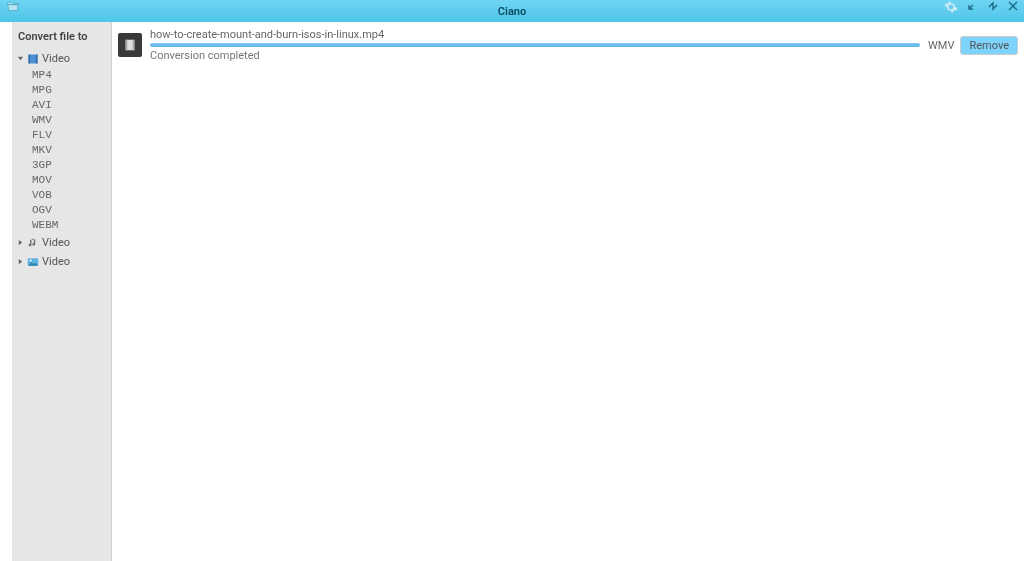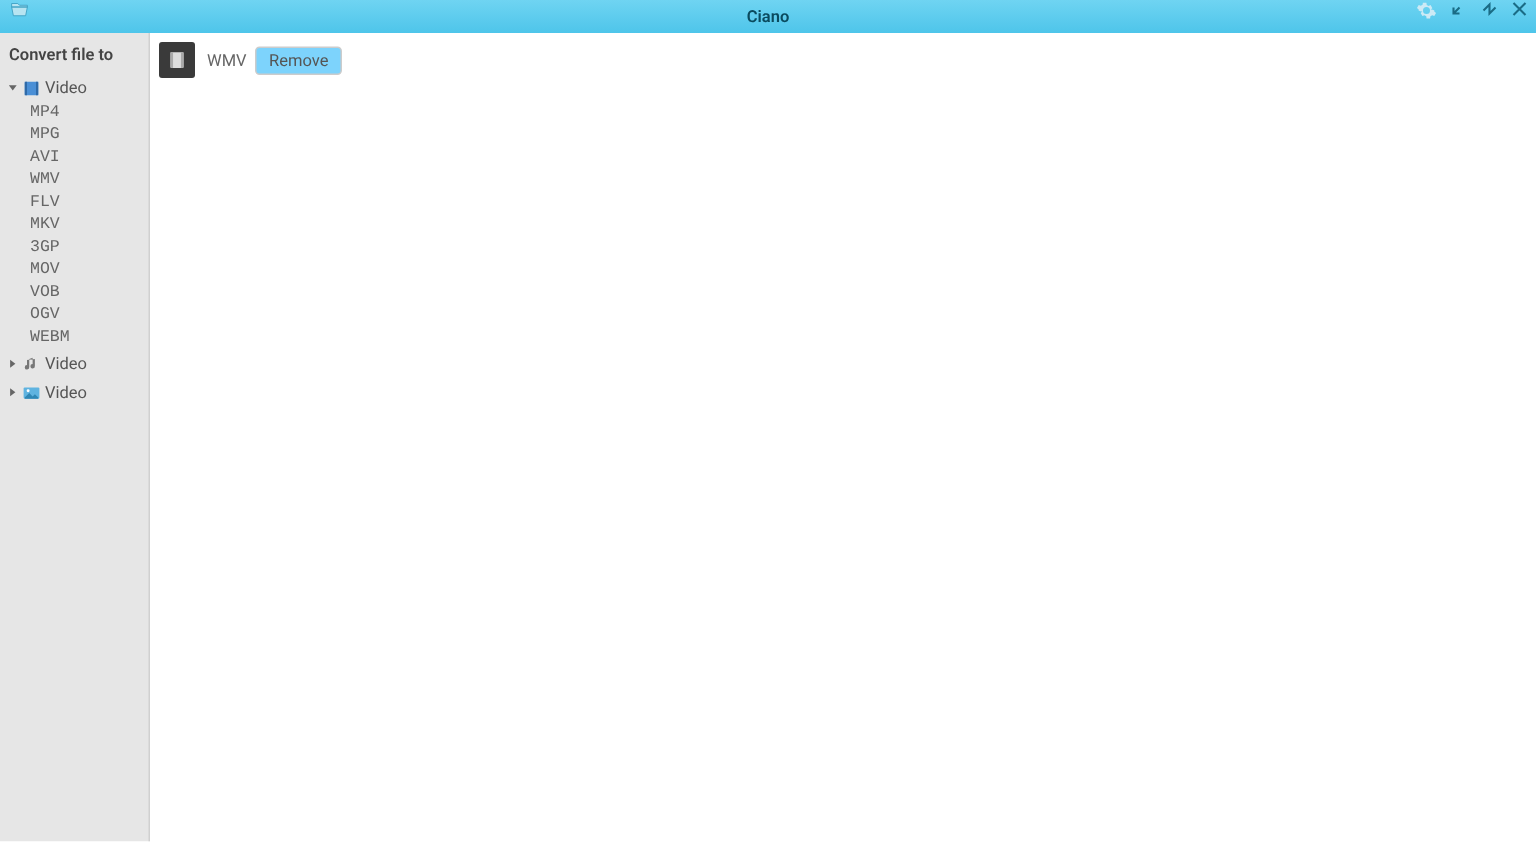--- a/index.html
+++ b/index.html
@@ -22,21 +22,21 @@
     position: absolute; left: 50%; top: 50%;
     transform: translate(-50%, -50%);
     font-weight: 600; color: #0a4a5e;
   }
   .titlebar-right { display: flex; align-items: center; gap: 10px; }
   .titlebar-icon { width: 14px; height: 14px; display:flex; align-items:center; justify-content:center; }
   .titlebar-icon svg { width:14px; height:14px; fill:#1a6b85; }
   .titlebar-right .win-ctl svg { width:10px; height:10px; fill:#1a6b85; stroke:#1a6b85; }
 
   
-  .app-body { display: flex; height: calc(100% - 22px); }
+  .app-body { display: flex; height: calc(100% - 22px); margin-left: 12px; }
 
   .sidebar {
     width: 100px;
     background: #e6e6e6;
     border-right: 1px solid #d0d0d0;
     font-size: 11px;
     color: #555;
     padding-top: 4px;
     display: flex; flex-direction: column;
   }
@@ -181,20 +181,25 @@
 
   <div class="main">
     <div class="file-row">
       <div class="file-thumb">
         <svg viewBox="0 0 16 16">
             <rect x="3" y="2" width="10" height="12" rx="1" fill="#ddd"></rect>
             <rect x="3" y="2" width="2" height="12" fill="#aaa"></rect>
             <rect x="11" y="2" width="2" height="12" fill="#aaa"></rect>
           </svg>
       </div>
+      <div class="file-mid">
+        <div class="file-name">how-to-create-mount-and-burn-isos-in-linux.mp4</div>
+        <div class="progress"></div>
+        <div class="file-status">Conversion completed</div>
+      </div>
       <div class="file-rt">
         <span>WMV</span>
         <button class="btn-remove">Remove</button>
       </div>
     </div>
   </div>
 
 </div>
 
 </body></html>

